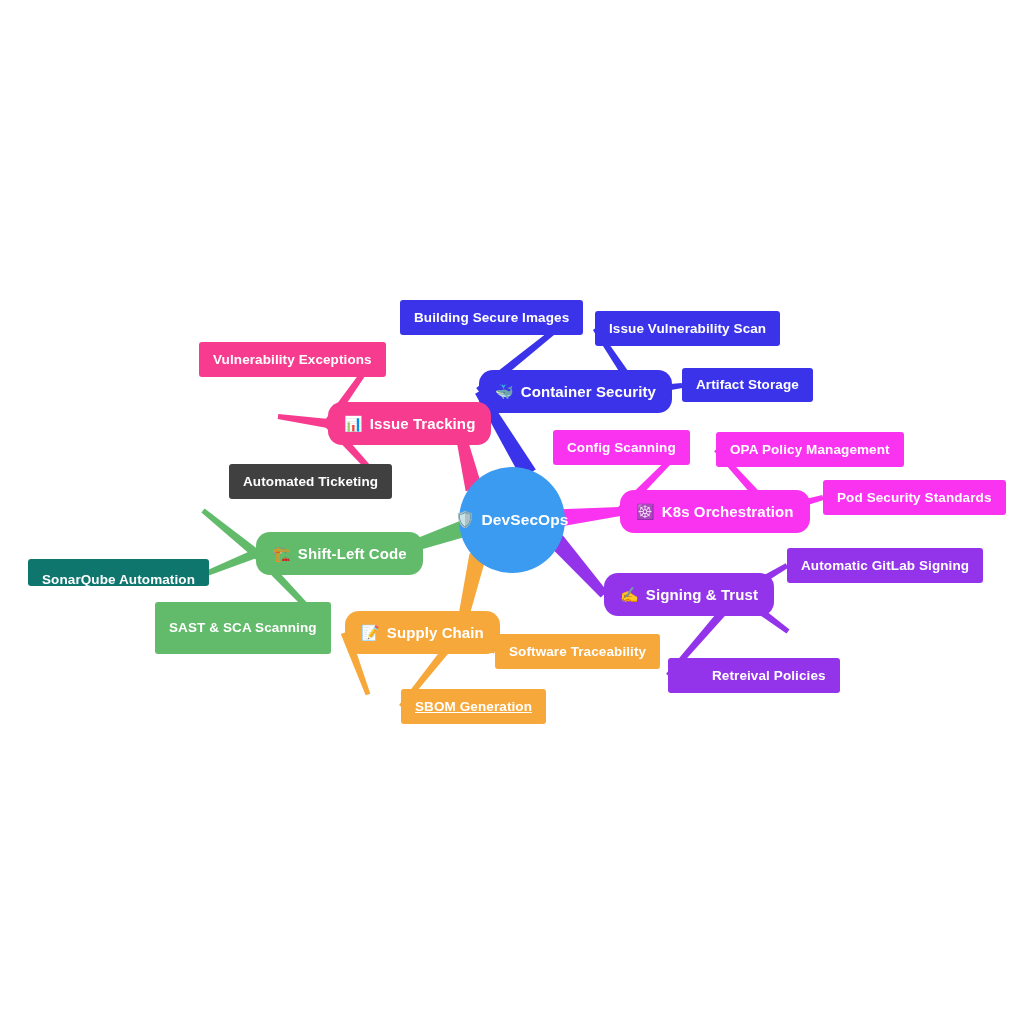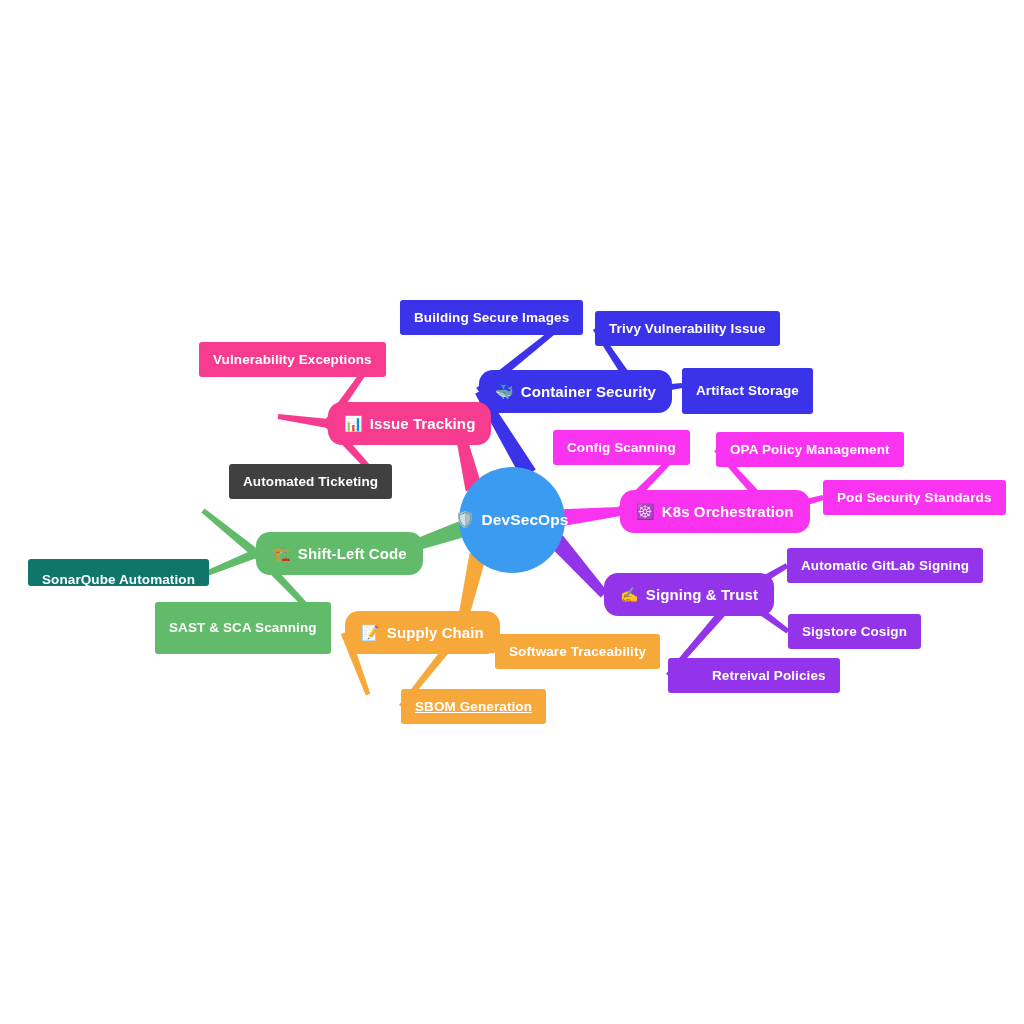--- a/index.html
+++ b/index.html
@@ -87,45 +87,42 @@
       <polygon points="456.48,629.69 399.05,704.94 402.95,708.06 463.52,635.31" fill="#f7a83a"></polygon>
       <polygon points="461.00,520.53 389.54,549.24 392.46,557.76 466.51,536.62" fill="#62bb6a"></polygon>
       <polygon points="258.84,550.01 204.58,508.56 201.42,512.44 253.16,556.99" fill="#62bb6a"></polygon>
       <polygon points="254.32,549.33 198.06,574.18 199.94,578.82 257.68,557.67" fill="#62bb6a"></polygon>
       <polygon points="252.74,556.61 317.19,621.23 320.81,617.77 259.26,550.39" fill="#62bb6a"></polygon>
     </svg>
 <div class="node leaf" style="background: rgb(58, 51, 234); left: 400px; top: 300px; min-width: 171px; height: 35px;">
       <span>Building Secure Images</span>
     </div>
     <div class="node leaf" style="background: rgb(58, 51, 234); left: 595px; top: 311px; min-width: 171px; height: 35px;">
-      <span>Trivy Vulnerability Issue</span>
+      <span>Issue Vulnerability Scan</span>
     </div>
-    <div class="node leaf" style="background: rgb(58, 51, 234); left: 682px; top: 368px; min-width: 126px; height: 46px;">
+    <div class="node leaf" style="background: rgb(58, 51, 234); left: 682px; top: 368px; min-width: 126px; height: 34px;">
       <span>Artifact Storage</span>
     </div>
     <div class="node leaf" style="background: rgb(247, 59, 143); left: 199px; top: 342px; min-width: 174px; height: 35px;">
       <span>Vulnerability Exceptions</span>
     </div>
     <div class="node leaf" style="background: #404040; left: 229px; top: 464px; min-width: 152px; height: 35px;">
       <span>Automated Ticketing</span>
     </div>
     <div class="node leaf" style="background: rgb(250, 51, 240); left: 553px; top: 430px; min-width: 130px; height: 35px;">
       <span>Config Scanning</span>
     </div>
     <div class="node leaf" style="background: rgb(250, 51, 240); left: 716px; top: 432px; min-width: 179px; height: 35px;">
       <span>OPA Policy Management</span>
     </div>
     <div class="node leaf" style="background: rgb(250, 51, 240); left: 823px; top: 480px; min-width: 173px; height: 35px;">
       <span>Pod Security Standards</span>
     </div>
     <div class="node leaf" style="background: rgb(147, 51, 234); left: 787px; top: 548px; min-width: 176px; height: 35px;">
       <span>Automatic GitLab Signing</span>
-    </div>
-    <div class="node leaf" style="background: rgb(147, 51, 234); left: 788px; top: 614px; min-width: 126px; height: 35px;">
-      <span>Sigstore Cosign</span>
     </div>
     <div class="node leaf" style="background: rgb(147, 51, 234); left: 668px; top: 658px; min-width: 135px; height: 35px; padding-left: 44px;">
       <span>Retreival Policies</span>
     </div>
     <div class="node leaf" style="background: rgb(247, 168, 58); left: 495px; top: 634px; min-width: 155px; height: 35px;">
       <span>Software Traceability</span>
     </div>
     <div class="node leaf" style="background: rgb(247, 168, 58); left: 401px; top: 689px; min-width: 139px; height: 35px; text-decoration: underline;">
       <span>SBOM Generation</span>
     </div>

